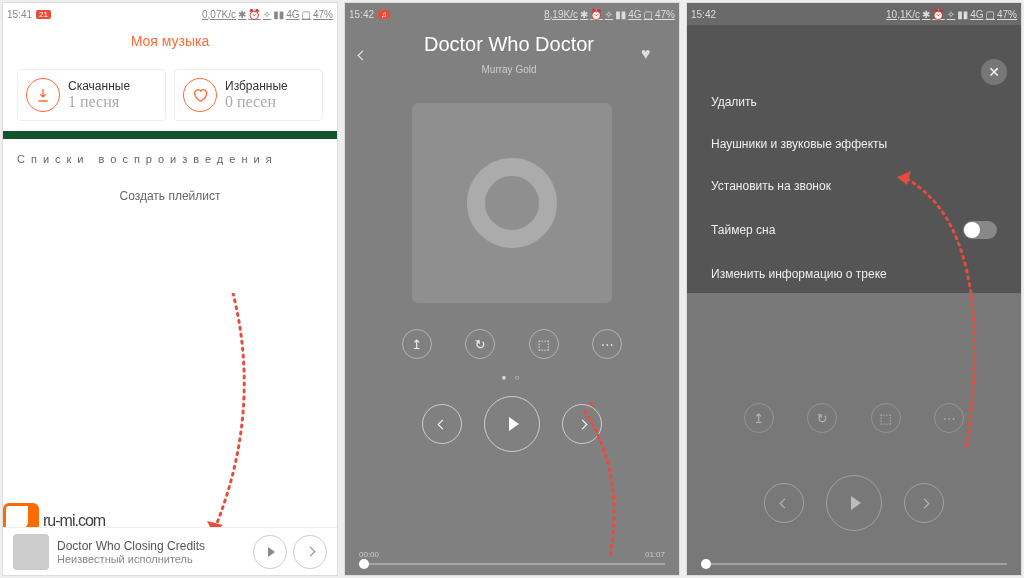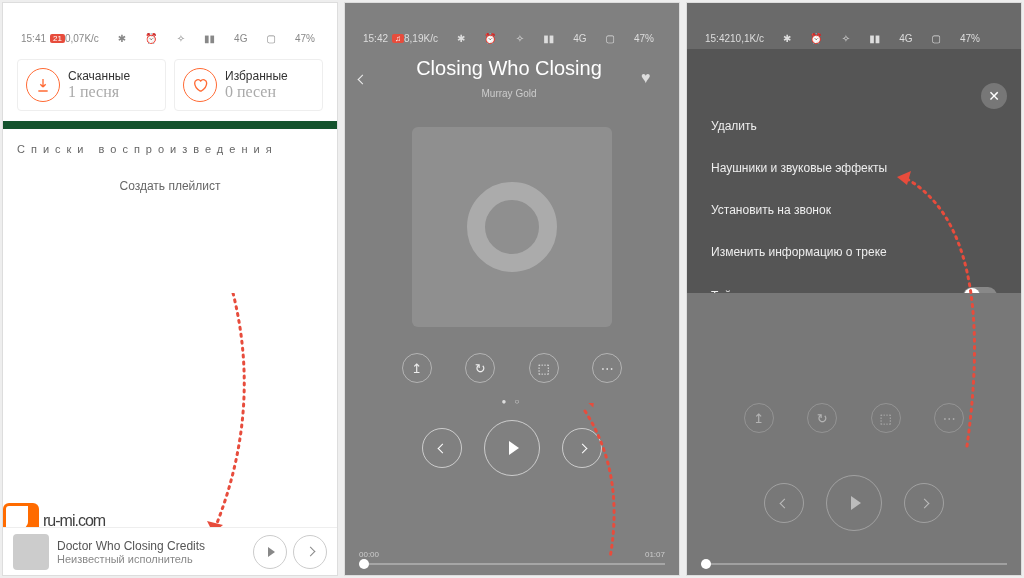--- a/index.html
+++ b/index.html
@@ -1,23 +1,23 @@
 <!DOCTYPE html>
 <html><head>
 <meta charset="utf-8">
 <style>
   * { box-sizing: border-box; margin: 0; padding: 0; }
   body { background: #eee; font-family: -apple-system, Helvetica, Arial, sans-serif; width: 1024px; height: 578px; display: flex; gap: 6px; padding: 2px; }
   .phone { flex: 1; background: #fff; position: relative; overflow: hidden; border: 1px solid #ddd; }
   .phone.dark { background: #808080; }
   .phone.darker { background: #6a6a6a; }
 
-  .statusbar { height: 22px; display: flex; align-items: center; justify-content: flex-start; padding: 0 18px; font-size: 10px; color: #888; margin-top: 24px; }
+  .statusbar { height: 22px; display: flex; align-items: center; justify-content: space-between; padding: 0 4px; font-size: 10px; color: #888; }
   .statusbar .left { display: flex; align-items: center; gap: 4px; }
-  .statusbar .right { display: flex; align-items: center; gap: 19px; }
+  .statusbar .right { display: flex; align-items: center; gap: 2px; text-decoration: underline; }
   .dark .statusbar, .darker .statusbar { color: #ddd; }
   .sb-badge { background: #e74c3c; color: #fff; font-size: 8px; padding: 0 3px; border-radius: 2px; }
   .sb-badge.mus { background: #e74c3c; }
 
   .p1-title { text-align: center; color: #ff6b35; font-size: 14px; padding: 8px 0 10px; }
   .p1-user { display: flex; align-items: center; padding: 10px 14px; border-bottom: 1px solid #f0f0f0; }
   .avatar { width: 40px; height: 40px; border-radius: 50%; background: #ddd; margin-right: 10px; display:flex;align-items:center;justify-content:center;color:#bbb; }
   .p1-user .name { flex: 1; font-size: 13px; color: #444; }
   .p1-user .settings { font-size: 11px; color: #999; display:flex;align-items:center;gap:4px; }
   .p1-cats { display: flex; padding: 10px 14px; gap: 8px; border-bottom: 8px solid #14532d; }
@@ -86,20 +86,21 @@
         <span>0,07K/c</span>
         <span>✱</span>
         <span>⏰</span>
         <span>✧</span>
         <span>▮▮</span>
         <span>4G</span>
         <span>▢</span>
         <span>47%</span>
       </div>
   </div>
+  <div class="p1-title">Моя музыка</div>
   <div class="p1-cats">
     <div class="cat">
       <div class="ico">
           <svg width="16" height="16" viewBox="0 0 24 24" fill="none" stroke="currentColor" stroke-width="2">
             <path d="M12 3v12m0 0l-4-4m4 4l4-4M5 21h14"></path>
           </svg>
         </div>
       <div class="txt">
           <div class="t">Скачанные</div>
           <div class="s">1 песня</div>
@@ -158,21 +159,21 @@
         <span>✧</span>
         <span>▮▮</span>
         <span>4G</span>
         <span>▢</span>
         <span>47%</span>
       </div>
   </div>
   <div class="p2-header">
     <div class="p2-back"><span class="chev left"></span></div>
     <div class="p2-titleblock">
-      <div class="p2-title">Closing Who Closing</div>
+      <div class="p2-title">Doctor Who Doctor</div>
       <div class="p2-artist">Murray Gold</div>
     </div>
     <div class="p2-heart">♥</div>
   </div>
   <div class="p2-art">
       <div class="disc"></div>
     </div>
   <div class="p2-smallrow">
     <div class="sbtn">↥</div>
     <div class="sbtn">↻</div>
@@ -227,25 +228,25 @@
       <div class="p3-item">
           <span>Удалить</span>
         </div>
       <div class="p3-item">
           <span>Наушники и звуковые эффекты</span>
         </div>
       <div class="p3-item">
           <span>Установить на звонок</span>
         </div>
       <div class="p3-item">
-          <span>Изменить информацию о треке</span>
-        </div>
-      <div class="p3-item">
           <span>Таймер сна</span>
           <div class="toggle"></div>
+        </div>
+      <div class="p3-item">
+          <span>Изменить информацию о треке</span>
         </div>
     </div>
   </div>
   <div class="p3-bottom">
     <div class="p2-smallrow" style="padding-top:110px;">
       <div class="sbtn">↥</div>
       <div class="sbtn">↻</div>
       <div class="sbtn">⬚</div>
       <div class="sbtn">⋯</div>
     </div>

